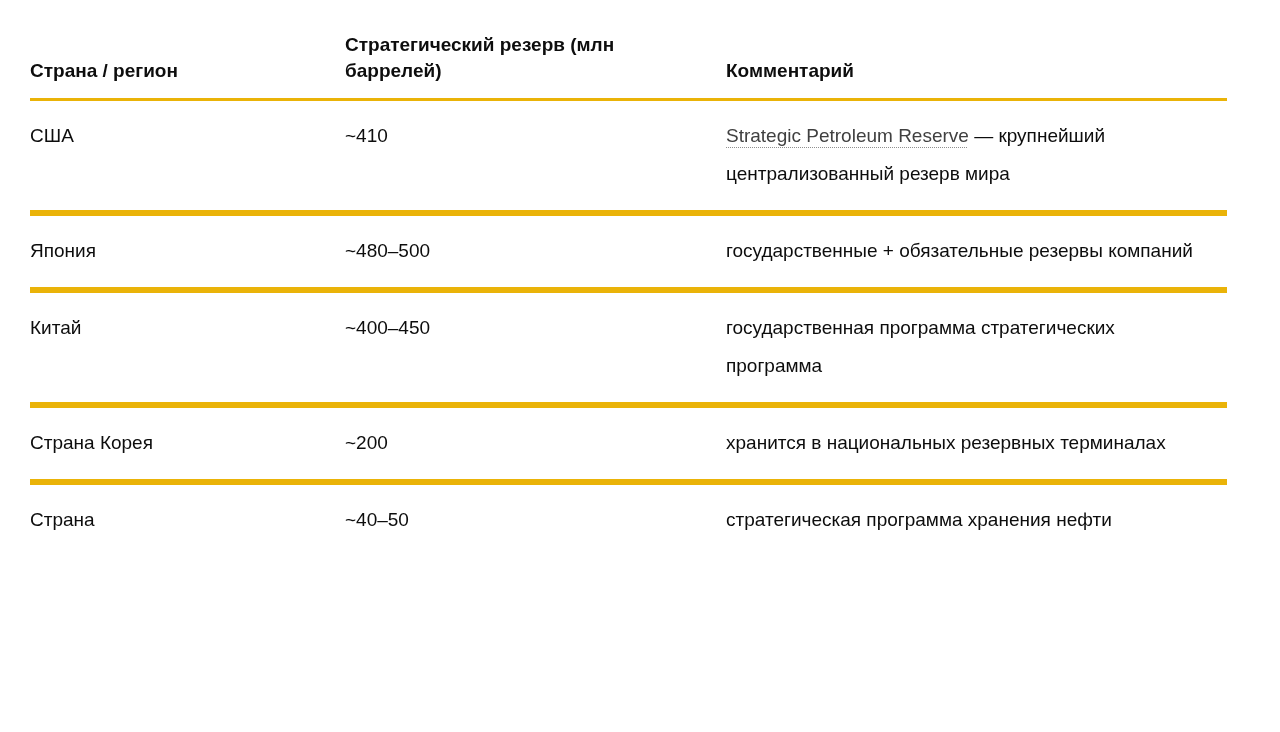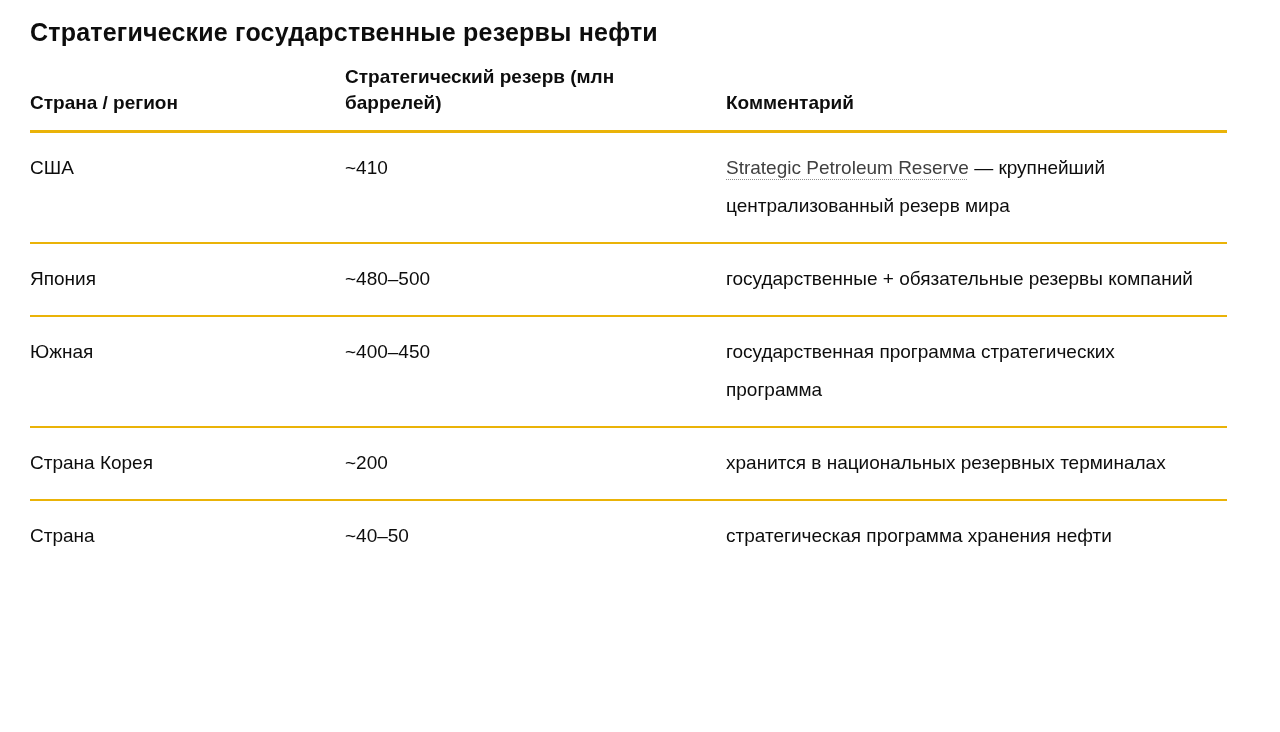--- a/index.html
+++ b/index.html
@@ -39,39 +39,38 @@
     line-height: 26px;
     padding: 16px 30px 14px 0;
     border-bottom: 3px solid #eab308;
   }
   td {
     vertical-align: top;
     font-size: 19px;
     font-weight: 400;
     line-height: 38px;
     padding: 16px 30px 17px 0;
-    border-bottom: 2px solid #eab308;
+    border-bottom: 6px solid #eab308;
   }
   tr:last-child td { border-bottom: none; }
   a.cite-link {
     color: #404040;
     text-decoration: underline;
     text-decoration-style: dotted;
     text-decoration-color: #8f8f8f;
     text-decoration-thickness: 1px;
     text-underline-offset: 5px;
     cursor: pointer;
   }
 </style>
 </head>
 <body>
 
 <div class="page">
 
-  <h1 class="page-title">Стратегические государственные резервы нефти</h1>
 
   <table class="reserves">
     <colgroup>
         <col class="c1">
         <col class="c2">
         <col class="c3">
       </colgroup>
     <thead>
       <tr>
         <th>Страна / регион</th>
@@ -84,21 +83,21 @@
         <td>США</td>
         <td>~410</td>
         <td><a class="cite-link">Strategic Petroleum Reserve</a><span> — крупнейший централизованный резерв мира</span></td>
       </tr>
       <tr>
         <td>Япония</td>
         <td>~480–500</td>
         <td>государственные + обязательные резервы компаний</td>
       </tr>
       <tr>
-        <td>Южная</td>
+        <td>Китай</td>
         <td>~400–450</td>
         <td>государственная программа стратегических программа</td>
       </tr>
       <tr>
         <td>Страна Корея</td>
         <td>~200</td>
         <td>хранится в национальных резервных терминалах</td>
       </tr>
       <tr>
         <td>Страна</td>

